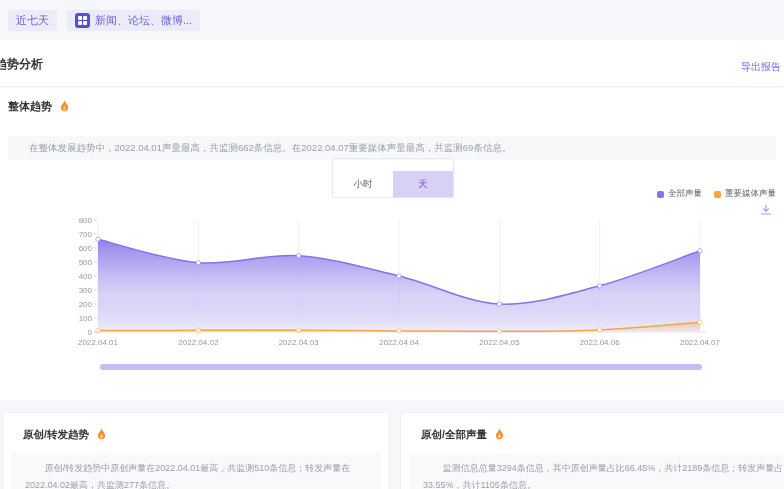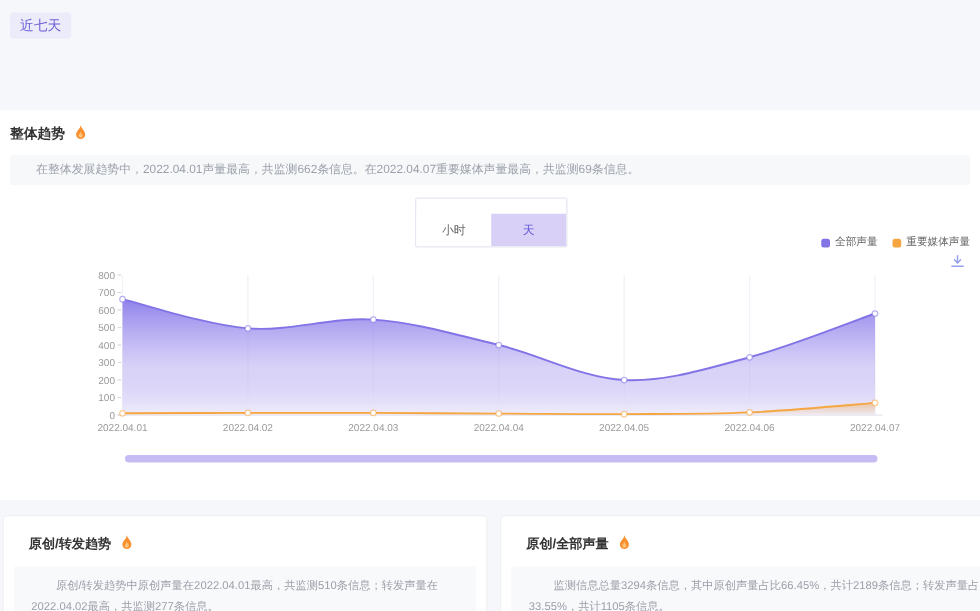--- a/index.html
+++ b/index.html
@@ -23,21 +23,21 @@
   }
   
   .header { position:absolute; top:40px; left:0; width:784px; height:47px; background:#fff; border-bottom:1px solid #edeef3; }
   .page-title { position:absolute; left:-5px; top:16px; font-size:12px; font-weight:700; color:#333; }
   .export-link { position:absolute; right:3px; top:20px; font-size:10px; color:#6f63e6; cursor:pointer; text-decoration:none; }
   
   .main { position:absolute; top:88px; left:0; width:784px; height:312px; background:#fff; }
   .section-row { position:absolute; top:11px; left:8px; display:flex; align-items:center; gap:6px; }
   .section-title { font-size:11px; font-weight:700; color:#333; }
   .summary-bar {
-    position:absolute; top:36px; left:8px; right:8px; height:24px;
+    position:absolute; top:48px; left:8px; right:8px; height:24px;
     background:#f7f8fa; border-radius:2px;
     font-size:9.5px; color:#9ba0aa; line-height:24px; text-indent:2.2em;
     white-space:nowrap; overflow:hidden;
   }
   .toggle { position:absolute; top:70px; left:332px; display:flex; border:1px solid #e6e7f0; border-radius:2px; overflow:hidden; }
   .toggle button {
     width:60px; height:26px; border:none; background:#fff; color:#666;
     font-size:9.5px; font-family:inherit; cursor:pointer;margin-top:12px;
   }
   .toggle button.active { background:#d8d0f7; color:#6458d8; }
@@ -64,22 +64,39 @@
 </style>
 </head>
 <body>
 
 <div class="page">
 
   <div class="filters">
     <div class="chip">
       <span>近七天</span>
     </div>
-  </div>
-
+    <div class="chip">
+      <span class="chip-icon">
+        <svg width="9" height="9" viewBox="0 0 9 9">
+            <g fill="#fff">
+              <rect x="0" y="0" width="4" height="4" rx="0.8"></rect>
+              <rect x="5" y="0" width="4" height="4" rx="0.8"></rect>
+              <rect x="0" y="5" width="4" height="4" rx="0.8"></rect>
+              <rect x="5" y="5" width="4" height="4" rx="0.8"></rect>
+            </g>
+          </svg>
+      </span>
+      <span>新闻、论坛、微博...</span>
+    </div>
+  </div>
+
+  <div class="header">
+    <div class="page-title">趋势分析</div>
+    <a class="export-link">导出报告</a>
+  </div>
 
   <div class="main">
     <div class="section-row">
       <span class="section-title">整体趋势</span>
       <svg width="13" height="15" viewBox="0 0 14 15">
         <path d="M7 0.5 C7.3 3.5 10.9 5 10.9 8.7 A3.9 3.9 0 0 1 3.1 8.7 C3.1 5.6 6.6 4.4 7 0.5 Z" fill="#f9902f"></path>
         <path d="M7 6.2 C7.2 7.8 8.7 8.3 8.7 9.8 A1.7 1.7 0 0 1 5.3 9.8 C5.3 8.4 6.7 7.9 7 6.2 Z" fill="#fcc479"></path>
       </svg>
     </div>
 

